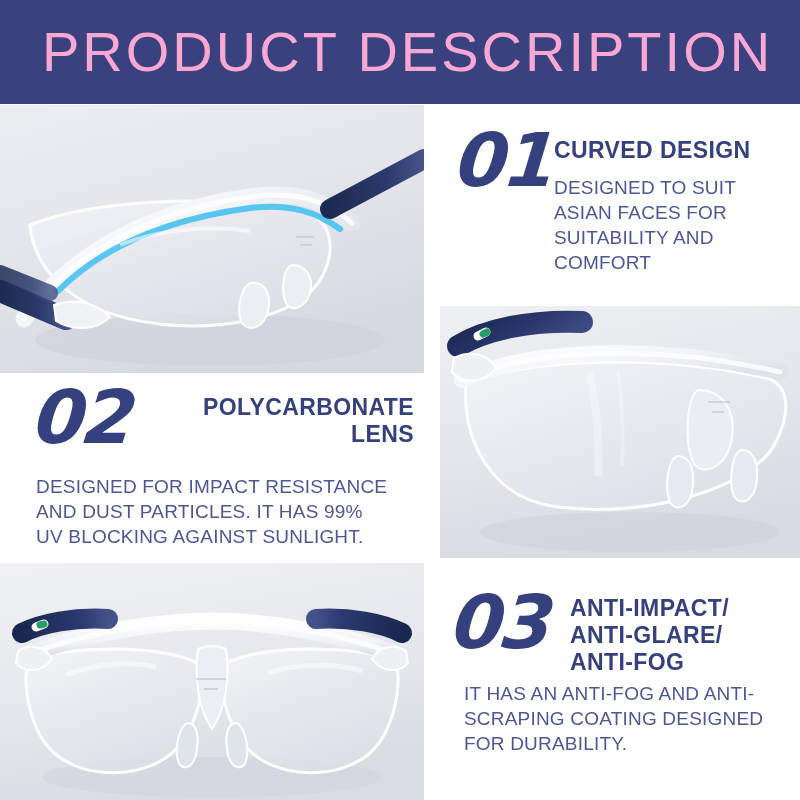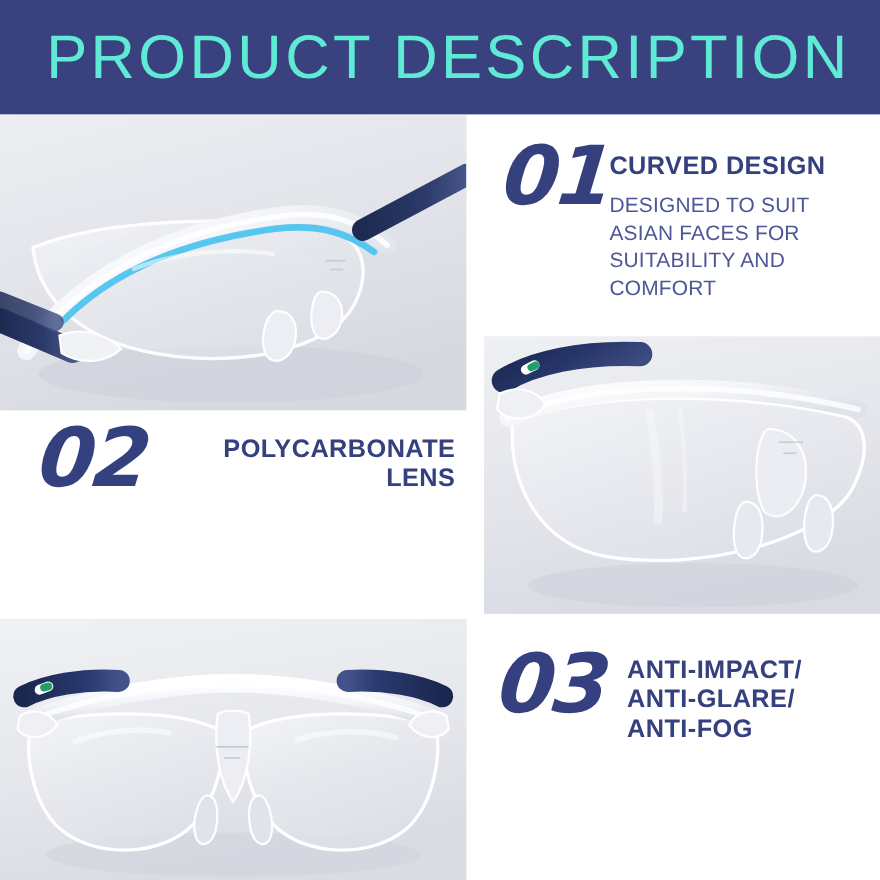--- a/index.html
+++ b/index.html
@@ -15,21 +15,21 @@
   
   .header{
     position:absolute;left:0;top:0;width:800px;height:104px;
     background:#39427f;
   }
   .header-title{
     position:absolute;left:42px;top:16px;
     font-size:56px;
     font-weight:300;
     letter-spacing:3.0px;
-    color:#5eead4;
+    color:#f9a8d4;
     line-height:72px;
     white-space:nowrap;
     font-family:"Liberation Sans","DejaVu Sans",sans-serif;
   }
 
   
   .cell{position:absolute;overflow:hidden;background:#ffffff;}
   .cell-img{background:#e2e2e8;}
 
   
@@ -161,20 +161,23 @@
 SUITABILITY AND
 COMFORT</div>
     </div>
   </div>
 
   <div class="cell c-r2-left">
     <div class="feature f2">
       <div class="f-num">02</div>
       <div class="f-title">POLYCARBONATE
 LENS</div>
+      <div class="f-body">DESIGNED FOR IMPACT RESISTANCE
+AND DUST PARTICLES. IT HAS 99%
+UV BLOCKING AGAINST SUNLIGHT.</div>
     </div>
   </div>
 
   <div class="cell cell-img c-r2-right">
     <svg class="photo" viewBox="0 0 360 252" preserveAspectRatio="xMidYMid slice">
       <defs>
         <linearGradient id="bg2" x1="0" y1="0" x2="0.3" y2="1">
           <stop offset="0" stop-color="#eef0f3"></stop>
           <stop offset="0.6" stop-color="#e4e5eb"></stop>
           <stop offset="1" stop-color="#d9dbe3"></stop>
@@ -287,16 +290,19 @@
       <path d="M268 110 C300 100 336 100 362 108" fill="none" stroke="#ffffff" stroke-width="5" opacity="0.5"></path>
     </svg>
   </div>
 
   <div class="cell c-r3-right">
     <div class="feature f3">
       <div class="f-num">03</div>
       <div class="f-title">ANTI-IMPACT/
 ANTI-GLARE/
 ANTI-FOG</div>
+      <div class="f-body">IT HAS AN ANTI-FOG AND ANTI-
+SCRAPING COATING DESIGNED
+FOR DURABILITY.</div>
     </div>
   </div>
 
 </div>
 
 </body></html>

